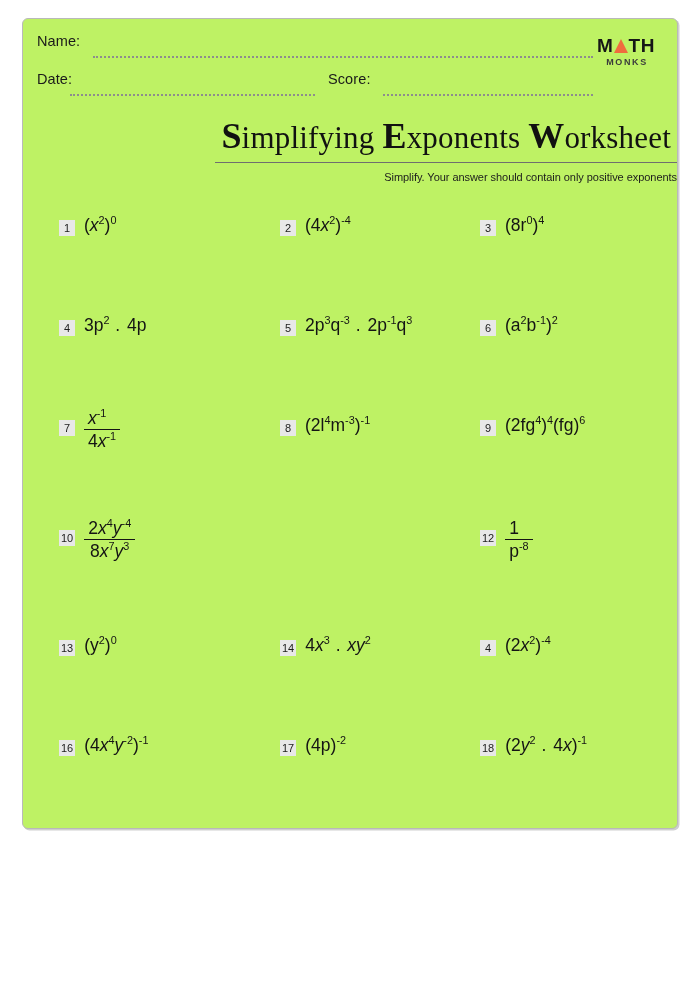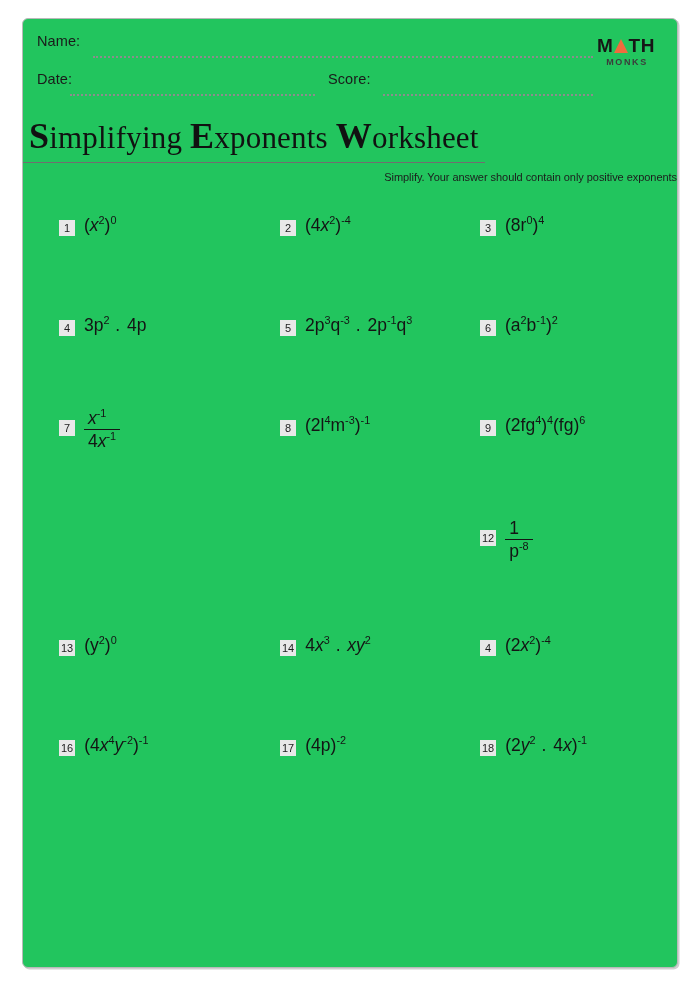--- a/index.html
+++ b/index.html
@@ -13,25 +13,25 @@
     font-family: "Liberation Sans", sans-serif;
     color: #1a1a1a;
     overflow: hidden;
   }
 
   .page {
     position: absolute;
     left: 22px;
     top: 18px;
     width: 656px;
-    height: 950px;
+    height: 811px;
     border: 1.5px solid #b9b9b9;
     border-radius: 6px;
     box-sizing: border-box;
-    background: #22c55e;
+    background: #bef264;
     box-shadow: 1.5px 1.5px 0 0 #cfcfcf;
   }
 
   
   .hdr {
     position: absolute;
     left: 0; top: 0;
     width: 100%;
     height: 92px;
   }
@@ -93,21 +93,21 @@
     margin-top: 3px;
     padding-left: 2px;
   }
 
   
   .title-wrap {
     position: absolute;
     left: 0;
     top: 96px;
     width: 100%;
-    text-align: left;
+    text-align: right;
   }
   .title {
     display: inline-block;
     font-family: "Liberation Serif", serif;
     font-size: 31px;
     font-weight: 400;
     color: #111;
     letter-spacing: 0.2px;
     padding: 0 6px 5px 6px;
     border-bottom: 1.6px solid #6f6f6f;
@@ -282,20 +282,29 @@
         <span class="pnum">8</span>
         <span class="pexpr">(2l<sup>4</sup>m<sup>-3</sup>)<sup>-1</sup></span>
       </div>
       <div class="cell c3">
         <span class="pnum">9</span>
         <span class="pexpr">(2fg<sup>4</sup>)<sup>4</sup>(fg)<sup>6</sup></span>
       </div>
     </div>
 
     <div class="prow tall">
+      <div class="cell c1">
+        <span class="pnum">10</span>
+        <span class="pexpr">
+          <span class="frac">
+            <span class="num">2<span class="v">x</span><sup>4</sup><span class="v">y</span><sup>-4</sup></span>
+            <span class="den">8<span class="v">x</span><sup>7</sup><span class="v">y</span><sup>3</sup></span>
+          </span>
+        </span>
+      </div>
       <div class="cell c3">
         <span class="pnum">12</span>
         <span class="pexpr">
           <span class="frac">
             <span class="num">1</span>
             <span class="den">p<sup>-8</sup></span>
           </span>
         </span>
       </div>
     </div>

